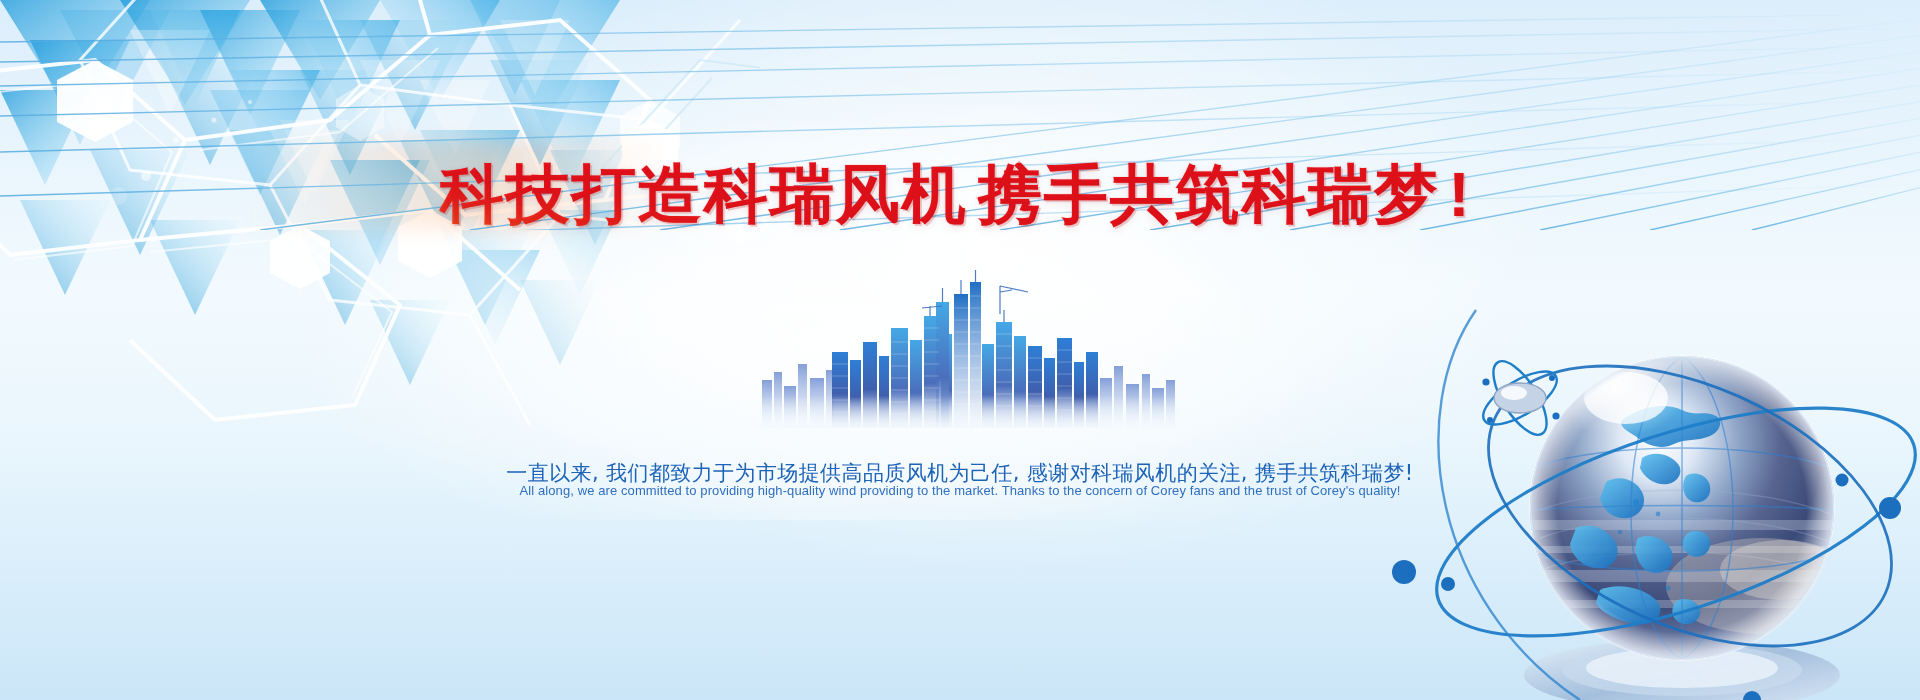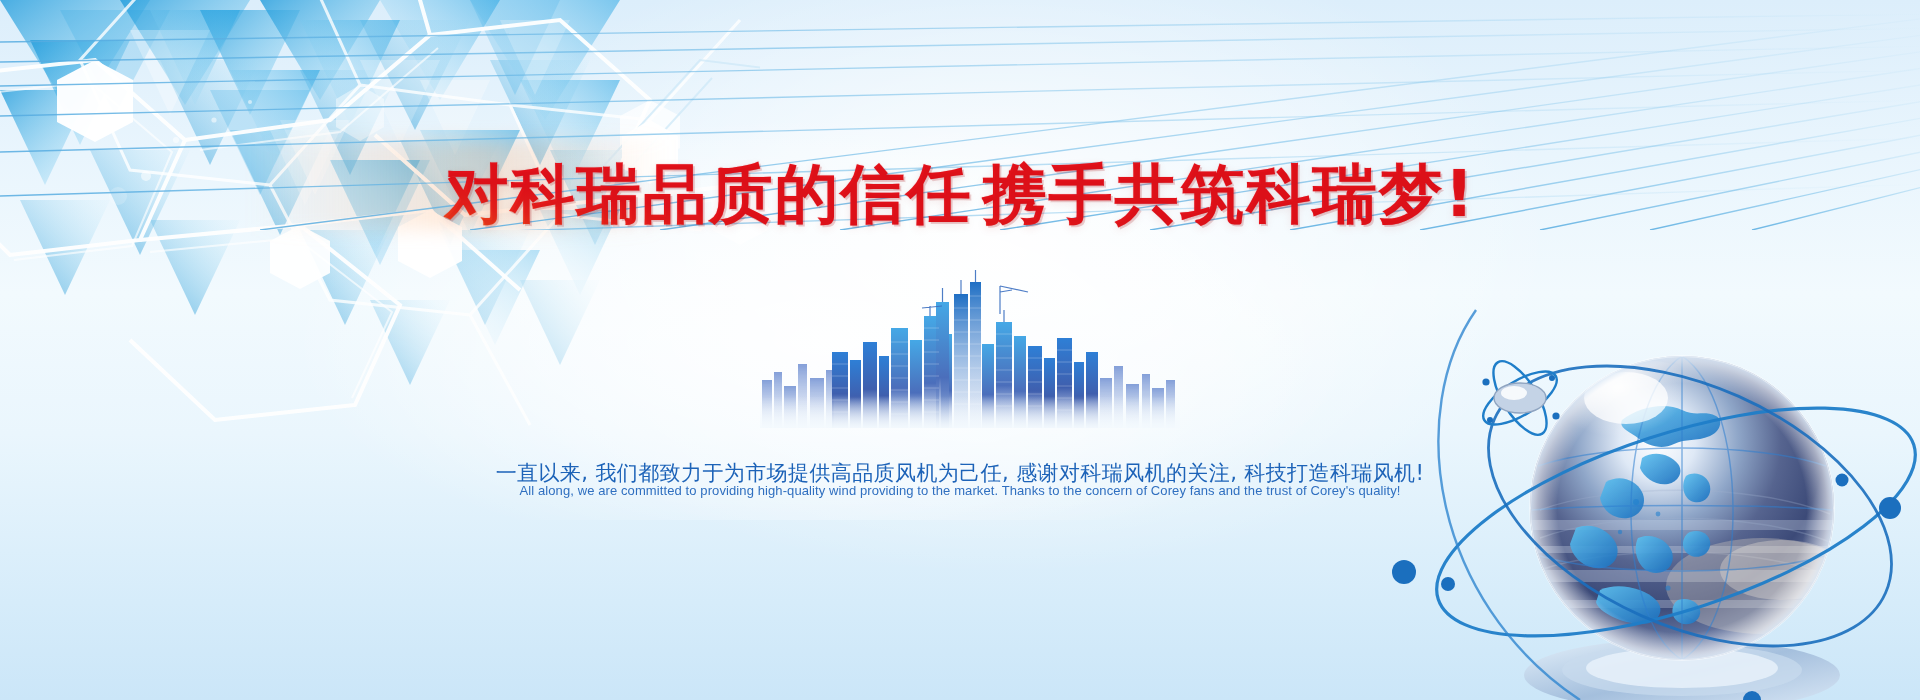--- a/index.html
+++ b/index.html
@@ -44,20 +44,21 @@
   .headline .seg{
     background:linear-gradient(188deg,#e3121b 0%,#e3121b 62%,#ef3b20 80%,#f58220 94%,#f7941e 100%);
     -webkit-background-clip:text;background-clip:text;
     -webkit-text-fill-color:transparent;color:transparent;
   }
   .headline .seg2{
     background:linear-gradient(182deg,#e3121b 0%,#e3121b 80%,#e8281c 100%);
     -webkit-background-clip:text;background-clip:text;
     -webkit-text-fill-color:transparent;color:transparent;
     margin-left:10px;
+    font-family:Liberation Mono, monospace;
   }
 
   
   .sub-cn{
     position:absolute;left:0;right:0;top:438px;
     text-align:center;white-space:nowrap;
     font-family:"DejaVu Sans","Liberation Sans",sans-serif;
     font-size:21px;font-weight:500;letter-spacing:.4px;
     color:#1d63b8;
   }
@@ -238,21 +239,21 @@
       <path d="M1990,90 L1150,230"></path>
       <path d="M1990,106 L1290,230"></path>
       <path d="M1990,122 L1420,230"></path>
       <path d="M1990,138 L1540,230"></path>
       <path d="M1990,154 L1650,230"></path>
       <path d="M1990,170 L1752,230"></path>
     </g>
   </svg>
 
   <h1 class="headline">
-    <span class="seg">对科瑞品质的信任</span><span class="seg2">携手共筑科瑞梦!</span>
+    <span class="seg">科技打造科瑞风机</span><span class="seg2">携手共筑科瑞梦!</span>
   </h1>
 
   <svg class="city" viewBox="0 0 420 160" preserveAspectRatio="none">
     <defs>
       <linearGradient id="bldA" x1="0" y1="0" x2="0" y2="1">
         <stop offset="0%" stop-color="#2e7fd6"></stop>
         <stop offset="55%" stop-color="#3f5fae"></stop>
         <stop offset="100%" stop-color="#8fa6d8" stop-opacity=".35"></stop>
       </linearGradient>
       <linearGradient id="bldB" x1="0" y1="0" x2="0" y2="1">
@@ -337,21 +338,21 @@
 
     <rect x="0" y="128" width="420" height="32" fill="url(#cityFade)"></rect>
     <defs>
       <linearGradient id="cityFade" x1="0" y1="0" x2="0" y2="1">
         <stop offset="0%" stop-color="#f4fafe" stop-opacity="0"></stop>
         <stop offset="100%" stop-color="#f4fafe" stop-opacity=".92"></stop>
       </linearGradient>
     </defs>
   </svg>
 
-  <p class="sub-cn">一直以来, 我们都致力于为市场提供高品质风机为己任, 感谢对科瑞风机的关注, 科技打造科瑞风机!</p>
+  <p class="sub-cn">一直以来, 我们都致力于为市场提供高品质风机为己任, 感谢对科瑞风机的关注, 携手共筑科瑞梦!</p>
   <p class="sub-en">All along, we are committed to providing high-quality wind providing to the market. Thanks to the concern of Corey fans and the trust of Corey's quality!</p>
 
   <svg class="globe-wrap" viewBox="0 0 560 470" preserveAspectRatio="xMidYMid meet">
     <defs>
       <radialGradient id="globeBody" cx="42%" cy="28%" r="78%">
         <stop offset="0%" stop-color="#ffffff"></stop>
         <stop offset="16%" stop-color="#dfe9f6"></stop>
         <stop offset="34%" stop-color="#8fa6c8"></stop>
         <stop offset="52%" stop-color="#56648f"></stop>
         <stop offset="70%" stop-color="#3c4a78"></stop>

